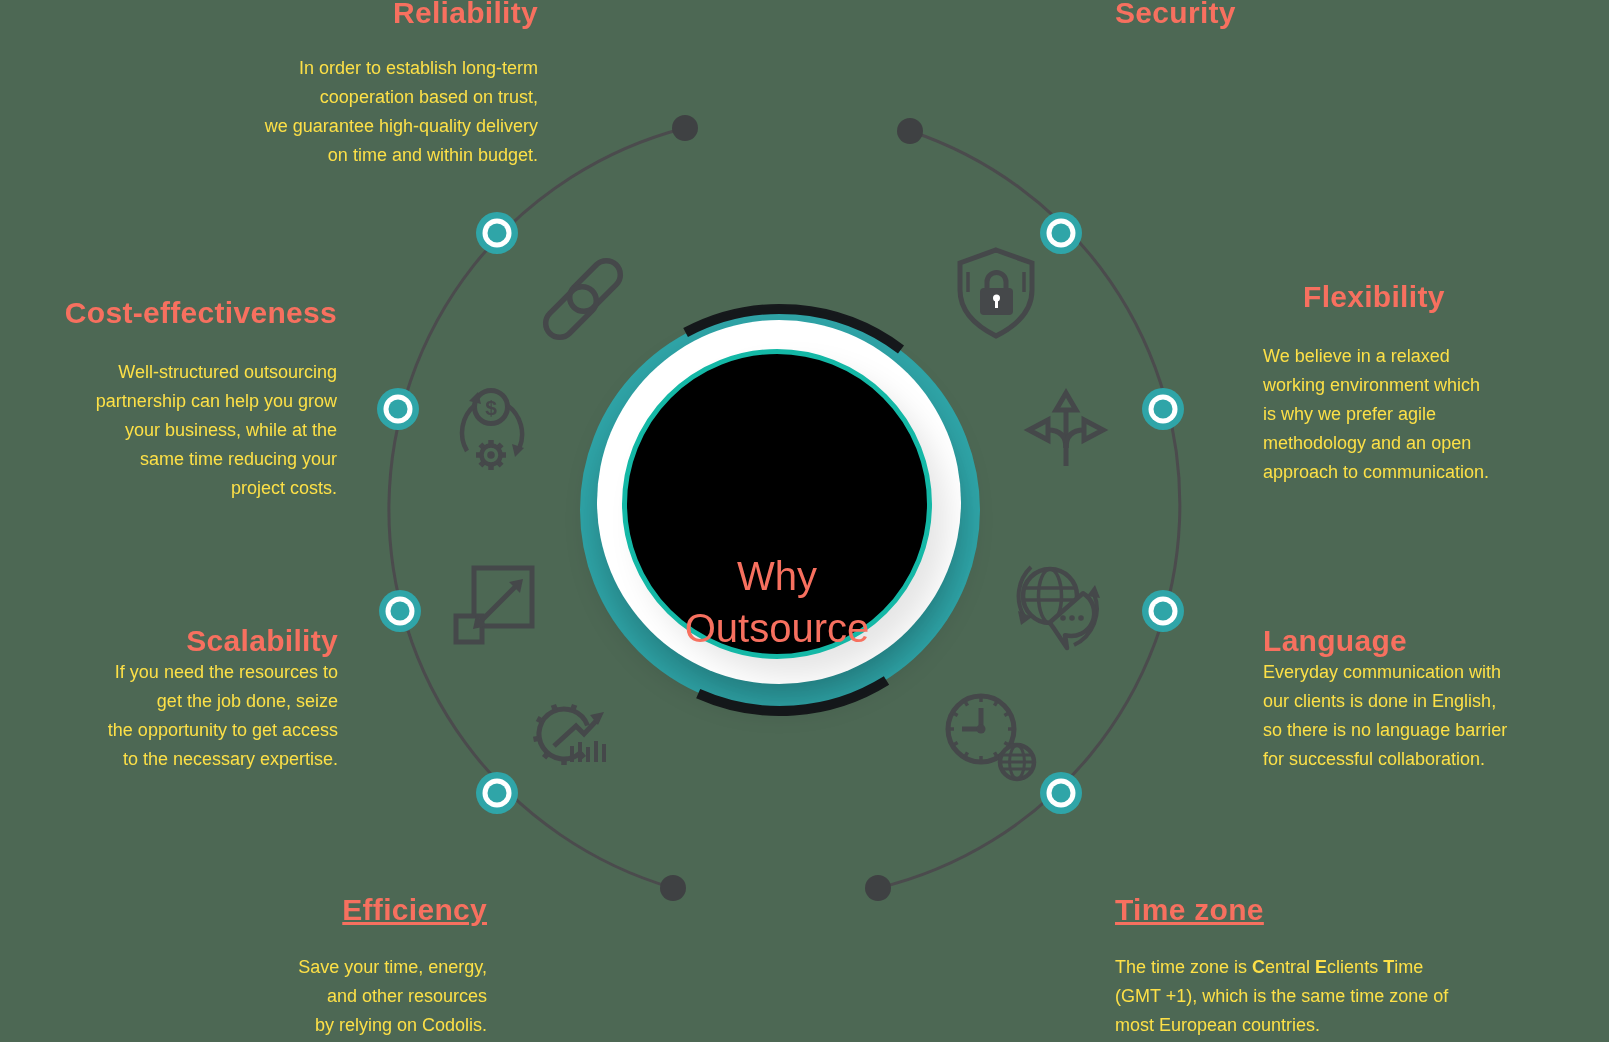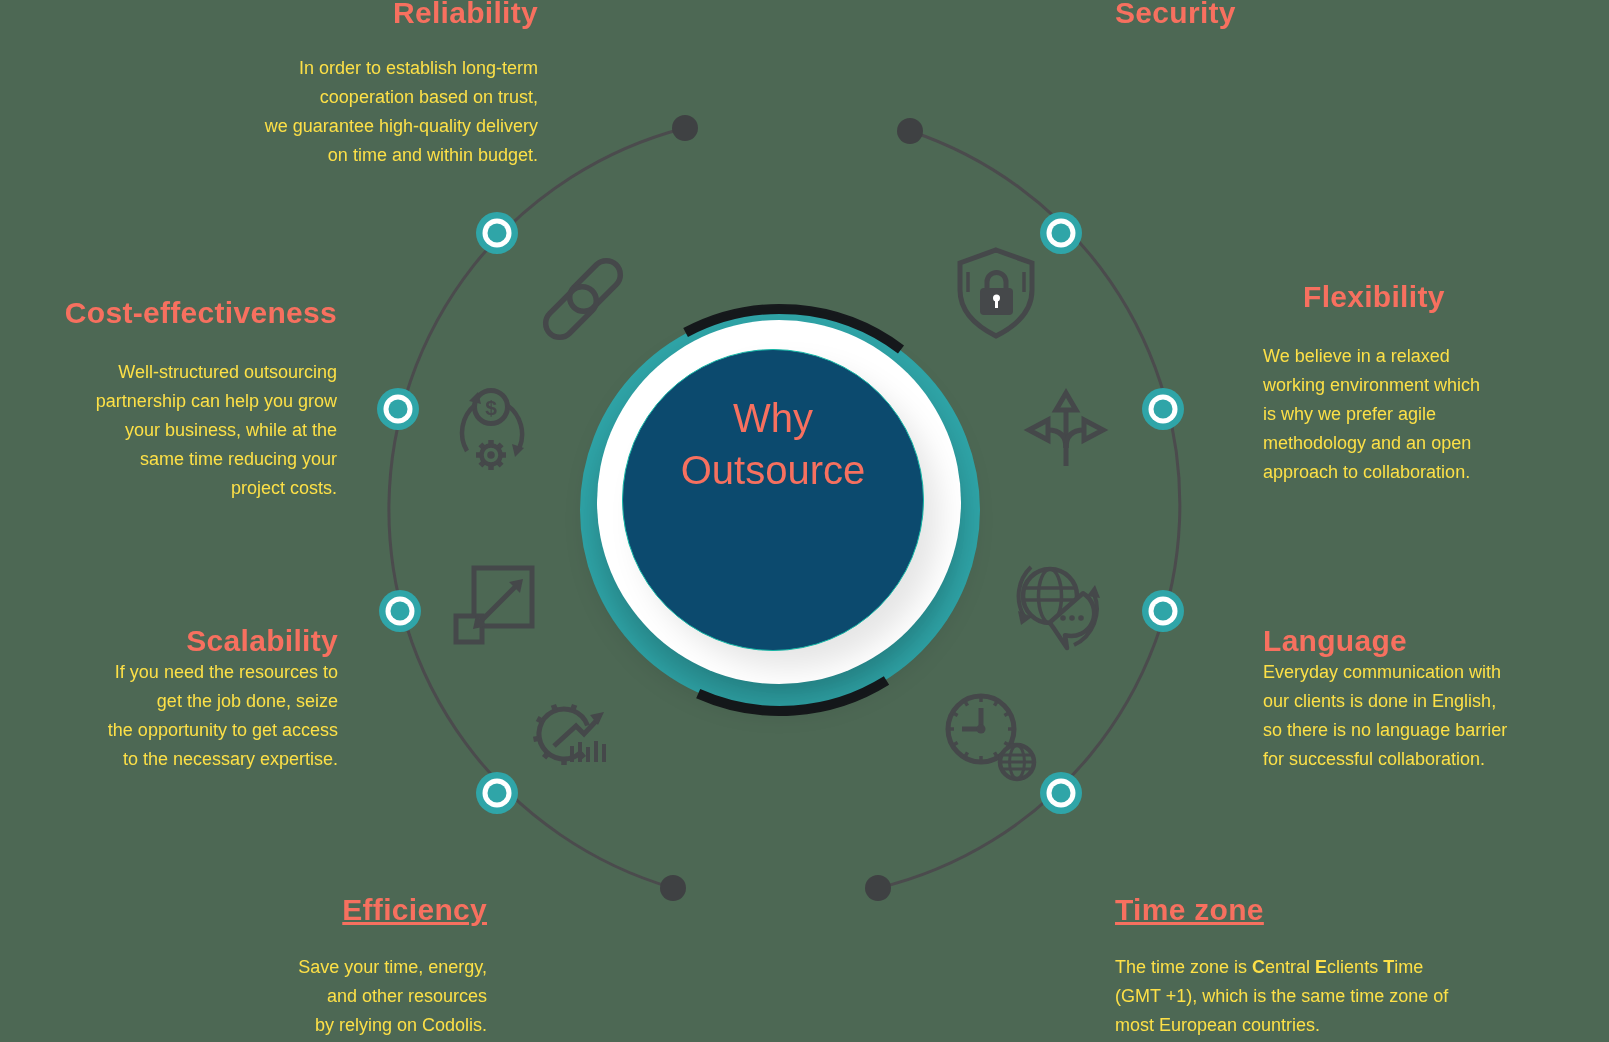--- a/index.html
+++ b/index.html
@@ -39,24 +39,24 @@
   
   .white-circle{
     left:597px;top:320px;width:364px;height:364px;
     border-radius:50%;
     background:#ffffff;
     box-shadow:0 18px 32px rgba(0,0,0,.22);
   }
   .inner-circle{
     left:622px;top:349px;width:300px;height:300px;
     border-radius:50%;
-    background:#0c4a6e;
-    border:1px solid #14b8a6;
+    background:#000000;
+    border:5px solid #14b8a6;
     box-shadow:16px 18px 30px rgba(0,0,0,.10);
-    display:flex;align-items:flex-start;justify-content:center;
+    display:flex;align-items:flex-end;justify-content:center;
   }
   .center-title{
     font-size:40px;
     line-height:52px;
     color:#f7705f;
     text-align:center;
     white-space:pre-line;
     padding-top:42px;
   }
   svg{display:block;}
@@ -243,21 +243,21 @@
 same time reducing your
 project costs.</div>
   </div>
 
   <div class="block al-l m2" style="left:1263px;top:280px;width:330px;">
     <h2>Flexibility</h2>
     <div class="body">We believe in a relaxed
 working environment which
 is why we prefer agile
 methodology and an open
-approach to collaboration.</div>
+approach to communication.</div>
   </div>
 
   <div class="block al-r m3" style="left:0px;top:624px;width:338px;">
     <h2>Scalability</h2>
     <div class="body">If you need the resources to
 get the job done, seize
 the opportunity to get access
 to the necessary expertise.</div>
   </div>
 

